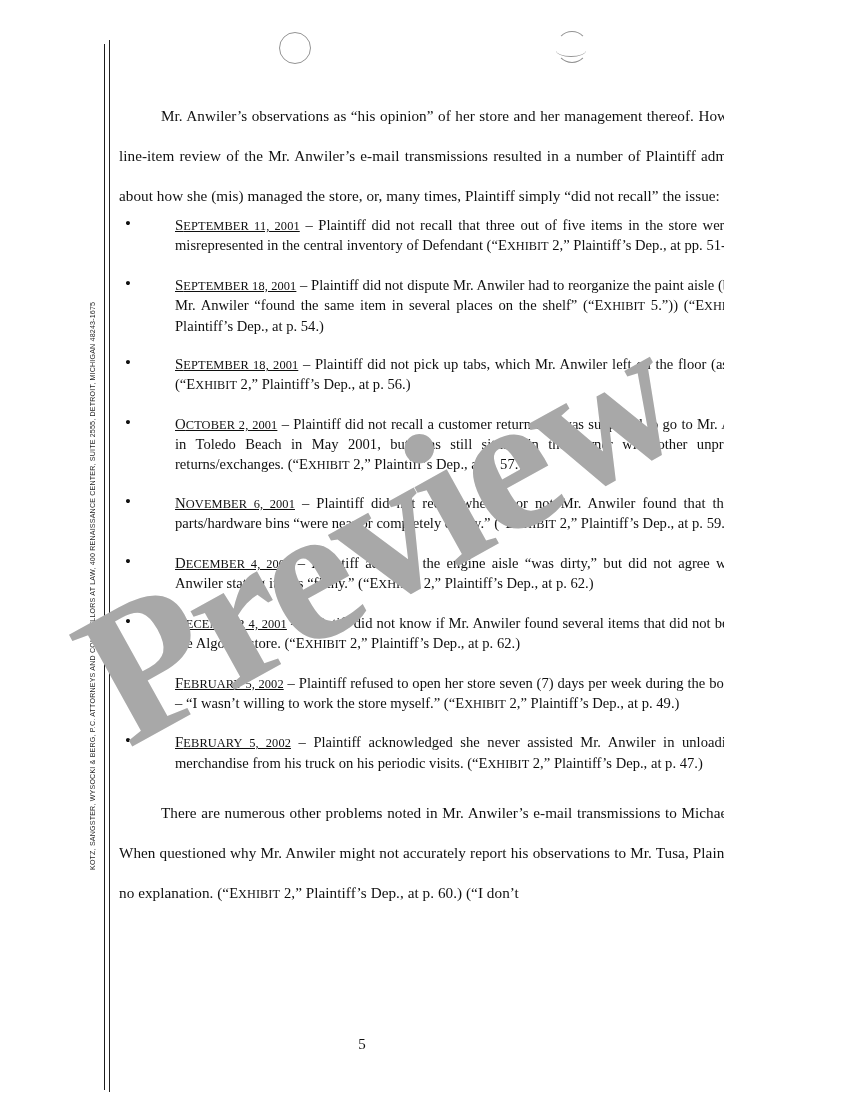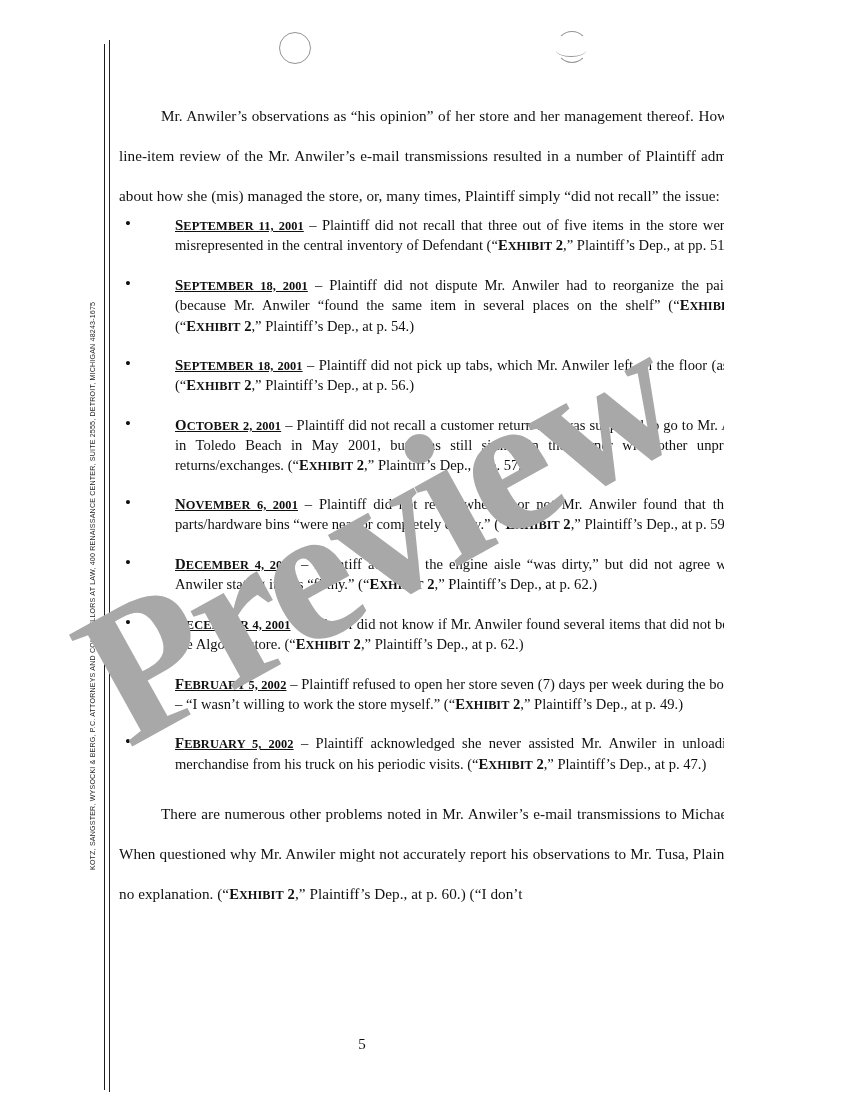--- a/index.html
+++ b/index.html
@@ -133,32 +133,32 @@
     position: absolute;
     left: 6px;
     top: -2px;
     font-size: 17px;
     color: #111;
   }
 
   .date-lead {
     font-variant: small-caps;
     text-transform: uppercase;
-    font-weight: 700;
+    font-weight: 400;
     text-decoration: underline;
     letter-spacing: .1px;
   }
   .date-lead .big {
     font-size: 14.8px;
   }
   .date-lead .sm {
     font-size: 12.4px;
   }
   .exh {
-    font-weight: 700;
+    font-weight: 400;
   }
   .exh .big { font-size: 14.6px; }
   .exh .sm  { font-size: 12.3px; }
   .uline { }
 
   
   .page-number {
     position: absolute;
     left: 0; right: 0;
     top: 1036px;

